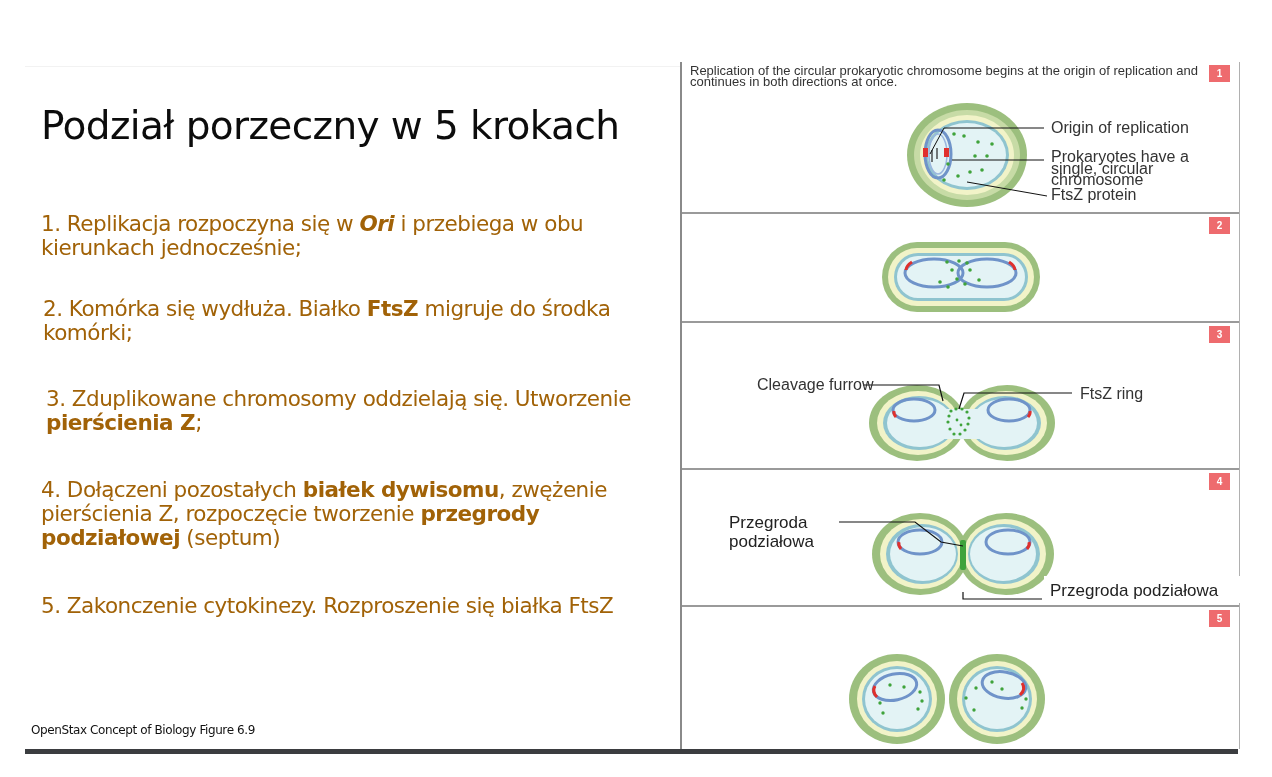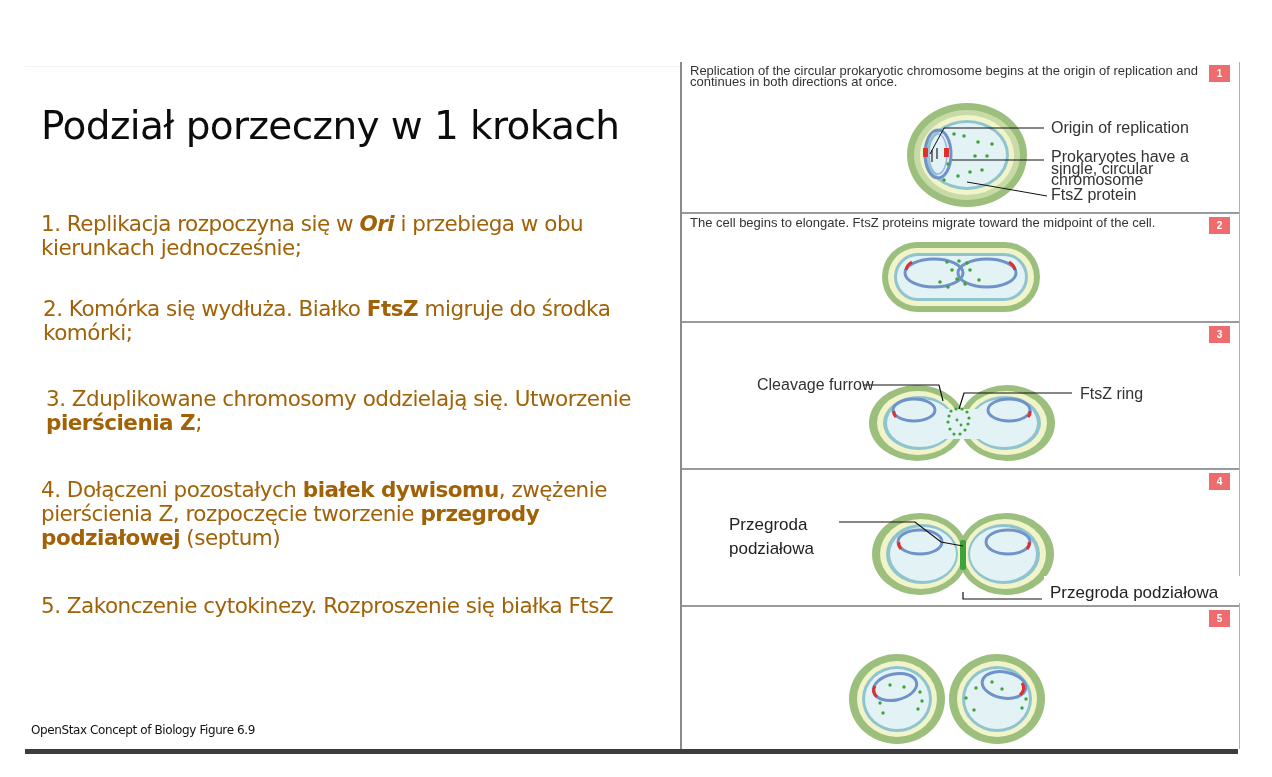--- a/index.html
+++ b/index.html
@@ -43,33 +43,33 @@
     }
     .badge {
       position: absolute; right: 9px; top: 3px; width: 21px; height: 17px;
       background: #ee6b6e; color: #fff; font-size: 10px; font-weight: bold;
       text-align: center; line-height: 17px; font-family: "Liberation Sans", sans-serif;
     }
     .label {
       position: absolute; font-family: "Liberation Sans", sans-serif; font-size: 16px; color: #333; line-height: 11.5px;
     }
     .label-big {
-      position: absolute; font-family: "Liberation Sans", sans-serif; font-size: 17px; color: #222; line-height: 24px;
+      position: absolute; font-family: "Liberation Sans", sans-serif; font-size: 17px; color: #222; line-height: 19px;
     }
     svg { position: absolute; left: 0; top: 0; overflow: visible; }
     .overlay-white {
       position: absolute; background: #fff;
     }
   </style>
 </head>
 <body>
 
 <div class="slide"></div>
 
-<h1 class="title" style="margin:0;">Podział porzeczny w 1 krokach</h1>
+<h1 class="title" style="margin:0;">Podział porzeczny w 5 krokach</h1>
 
 <div class="step" style="top:212px;"><span>1. </span><span>Replikacja rozpoczyna się w </span><span style="font-weight: bold; font-style: italic;">Ori</span><span> i przebiega w obu kierunkach jednocześnie;</span></div>
 <div class="step" style="top:297px; left:43px;"><span>2. </span><span>Komórka się wydłuża. Białko </span><span style="font-weight: bold;">FtsZ</span><span> migruje do środka komórki;</span></div>
 <div class="step" style="top:387px; left:46px;"><span>3. </span><span>Zduplikowane chromosomy oddzielają się. Utworzenie </span><span style="font-weight: bold;">pierścienia Z</span><span>;</span></div>
 <div class="step" style="top:478px;"><span>4. </span><span>Dołączeni pozostałych </span><span style="font-weight: bold;">białek dywisomu</span><span>, zwężenie pierścienia Z, rozpoczęcie tworzenie </span><span style="font-weight: bold;">przegrody podziałowej</span><span> (septum)</span></div>
 <div class="step" style="top:594px;"><span>5. </span><span>Zakonczenie cytokinezy. Rozproszenie się białka FtsZ</span></div>
 
 <div class="caption">OpenStax Concept of Biology  Figure 6.9</div>
 
 <div class="figure">
@@ -105,21 +105,20 @@
       <polyline points="248,92 262,66 362,66" fill="none" stroke="#111" stroke-width="1"></polyline>
       <line x1="270" y1="98" x2="362" y2="98" stroke="#111" stroke-width="1"></line>
       <line x1="285" y1="120" x2="365" y2="134" stroke="#111" stroke-width="1"></line>
     </svg>
     <div class="label" style="left:369px; top:60px;">Origin of replication</div>
     <div class="label" style="left:369px; top:89px; width:170px;">Prokaryotes have a single, circular chromosome</div>
     <div class="label" style="left:369px; top:127px;">FtsZ protein</div>
   </div>
 
   <div class="panel" style="top:152px; height:107px;">
-    <div class="panel-text">The cell begins to elongate. FtsZ proteins migrate toward the midpoint of the cell.</div>
     <div class="badge">2</div>
     <svg width="557" height="107">
       <rect x="200" y="28" width="158" height="70" rx="35" fill="#9cbf7e"></rect>
       <rect x="206" y="34" width="146" height="58" rx="29" fill="#f1f3c8"></rect>
       <rect x="212" y="39" width="134" height="48" rx="24" fill="#8fc4cf"></rect>
       <rect x="215" y="42" width="128" height="42" rx="21" fill="#e3f3f5"></rect>
       <ellipse cx="252" cy="59" rx="29" ry="14" fill="none" stroke="#6f93c9" stroke-width="3"></ellipse>
       <ellipse cx="305" cy="59" rx="29" ry="14" fill="none" stroke="#6f93c9" stroke-width="3"></ellipse>
       <path d="M224,56 A29,14 0 0 1 230,48" fill="none" stroke="#e0302d" stroke-width="3"></path>
       <path d="M327,48 A29,14 0 0 1 333,56" fill="none" stroke="#e0302d" stroke-width="3"></path>

